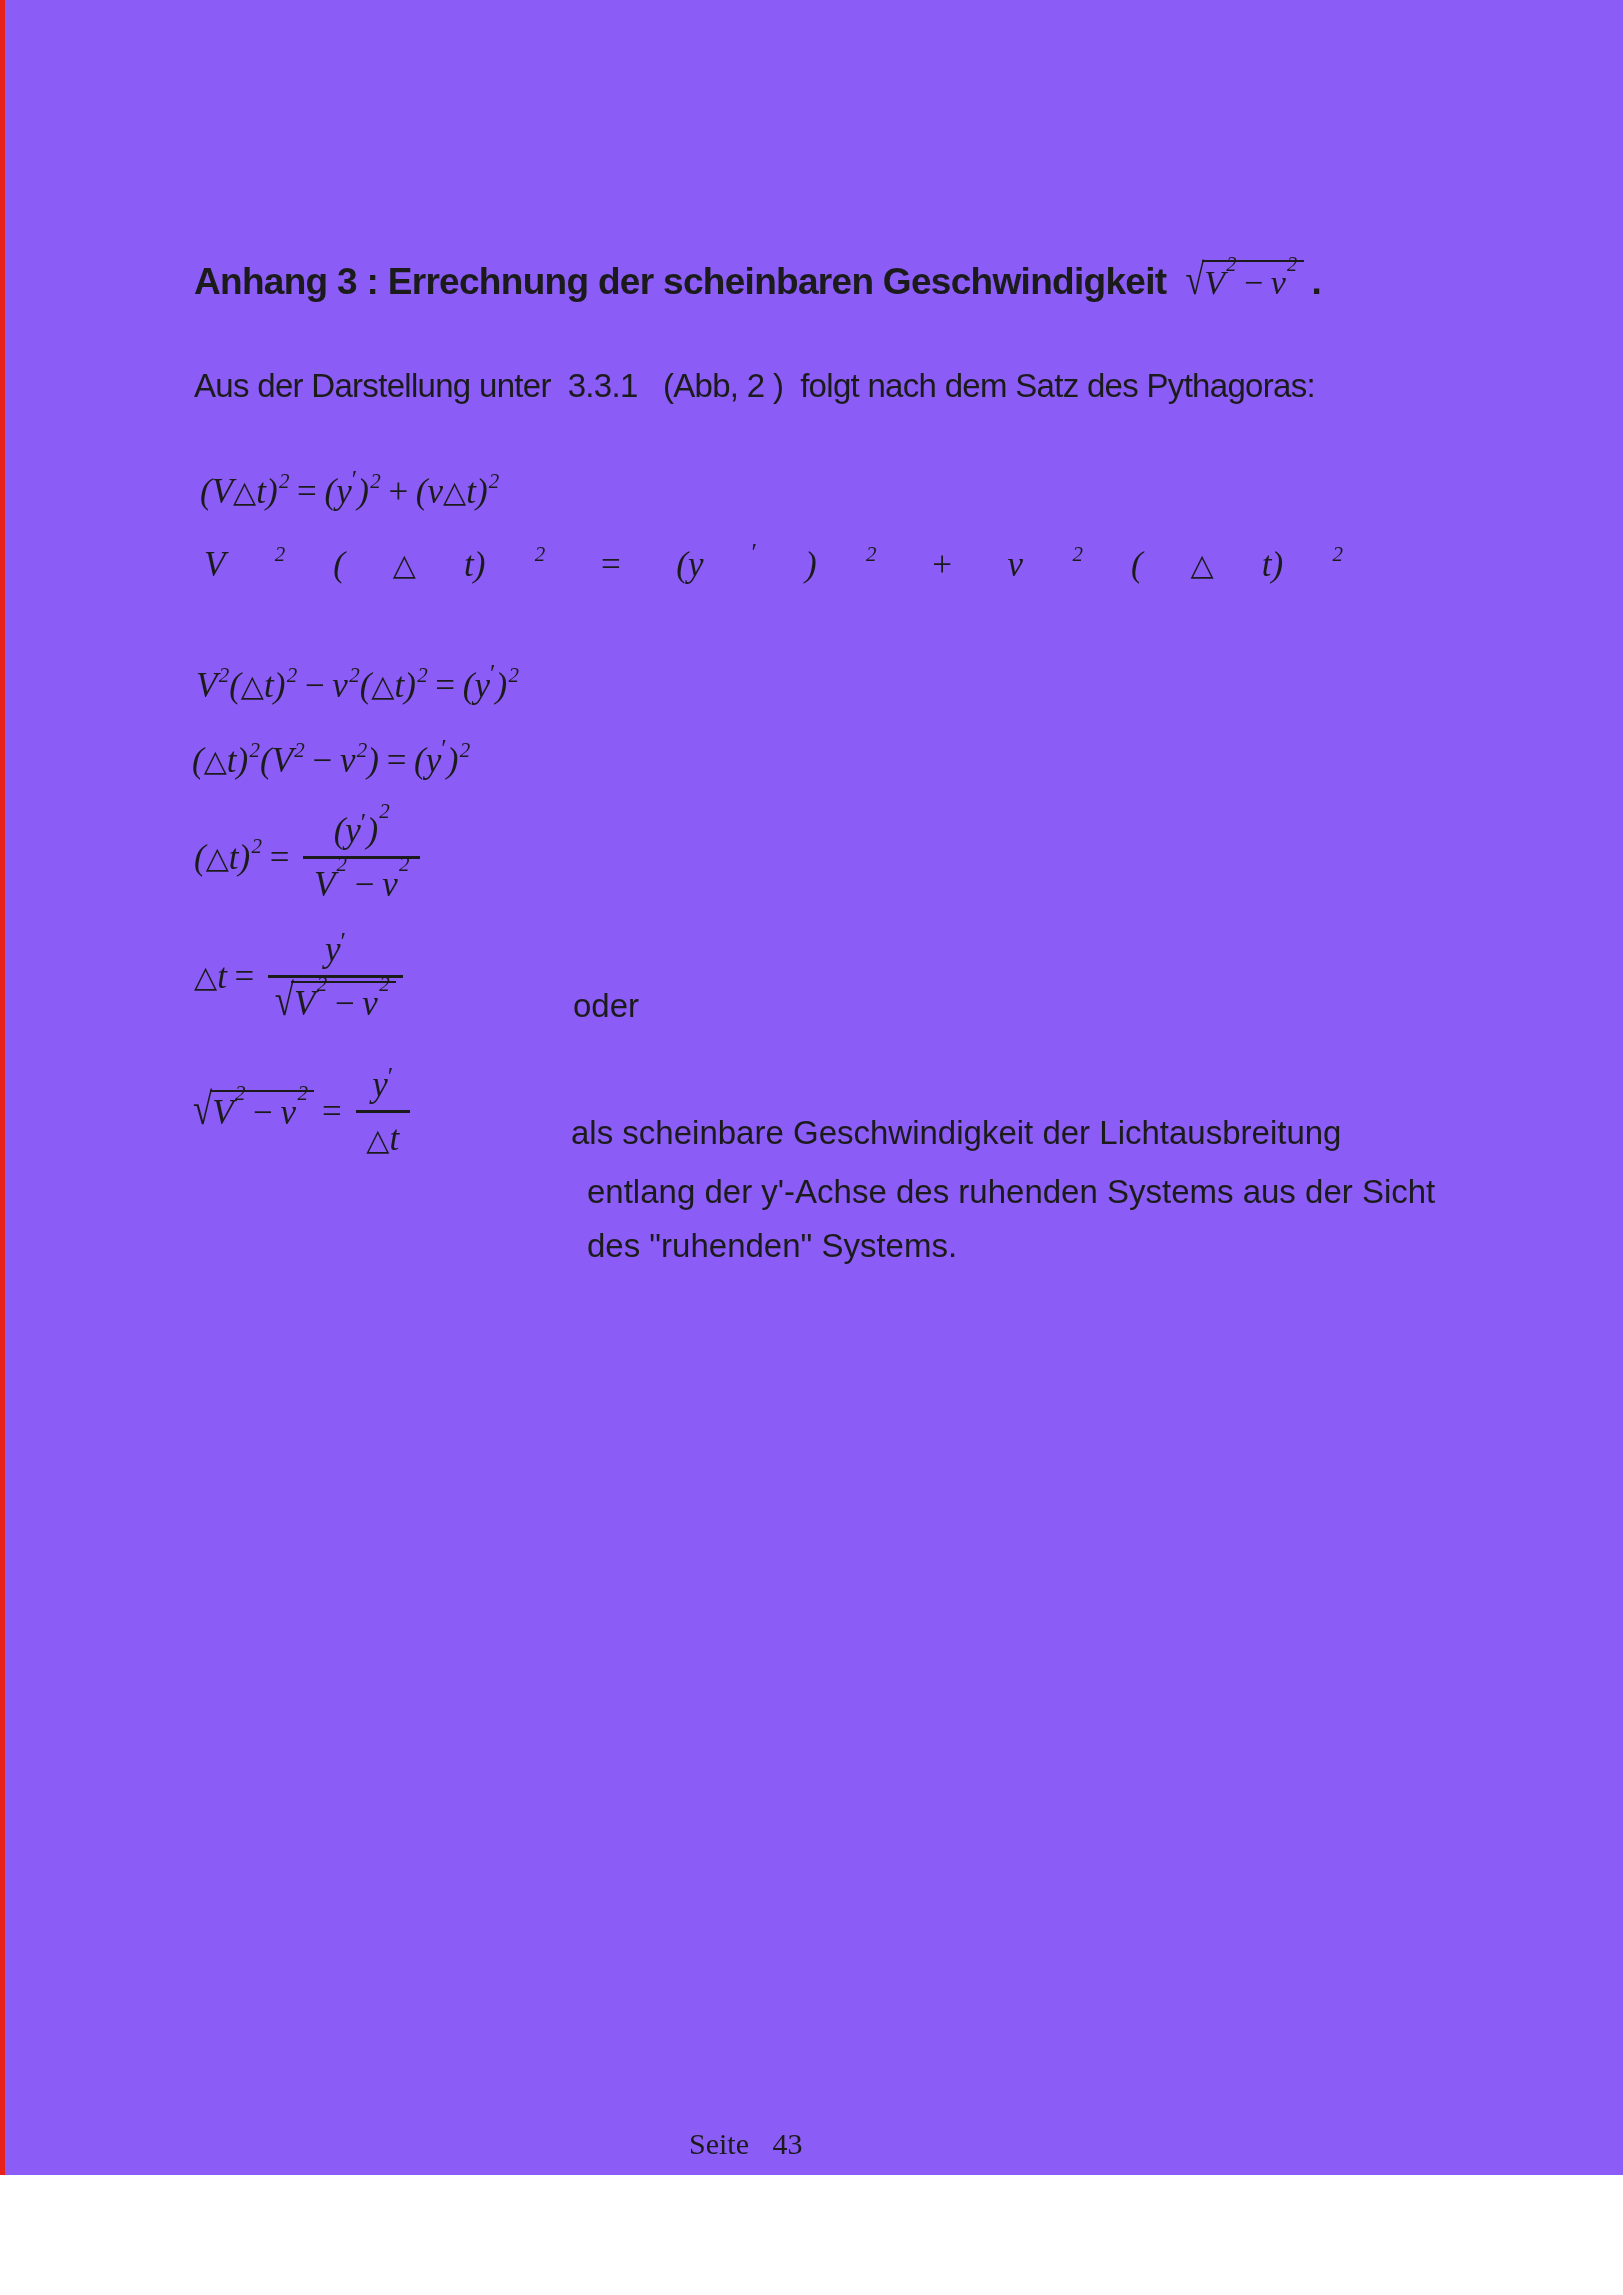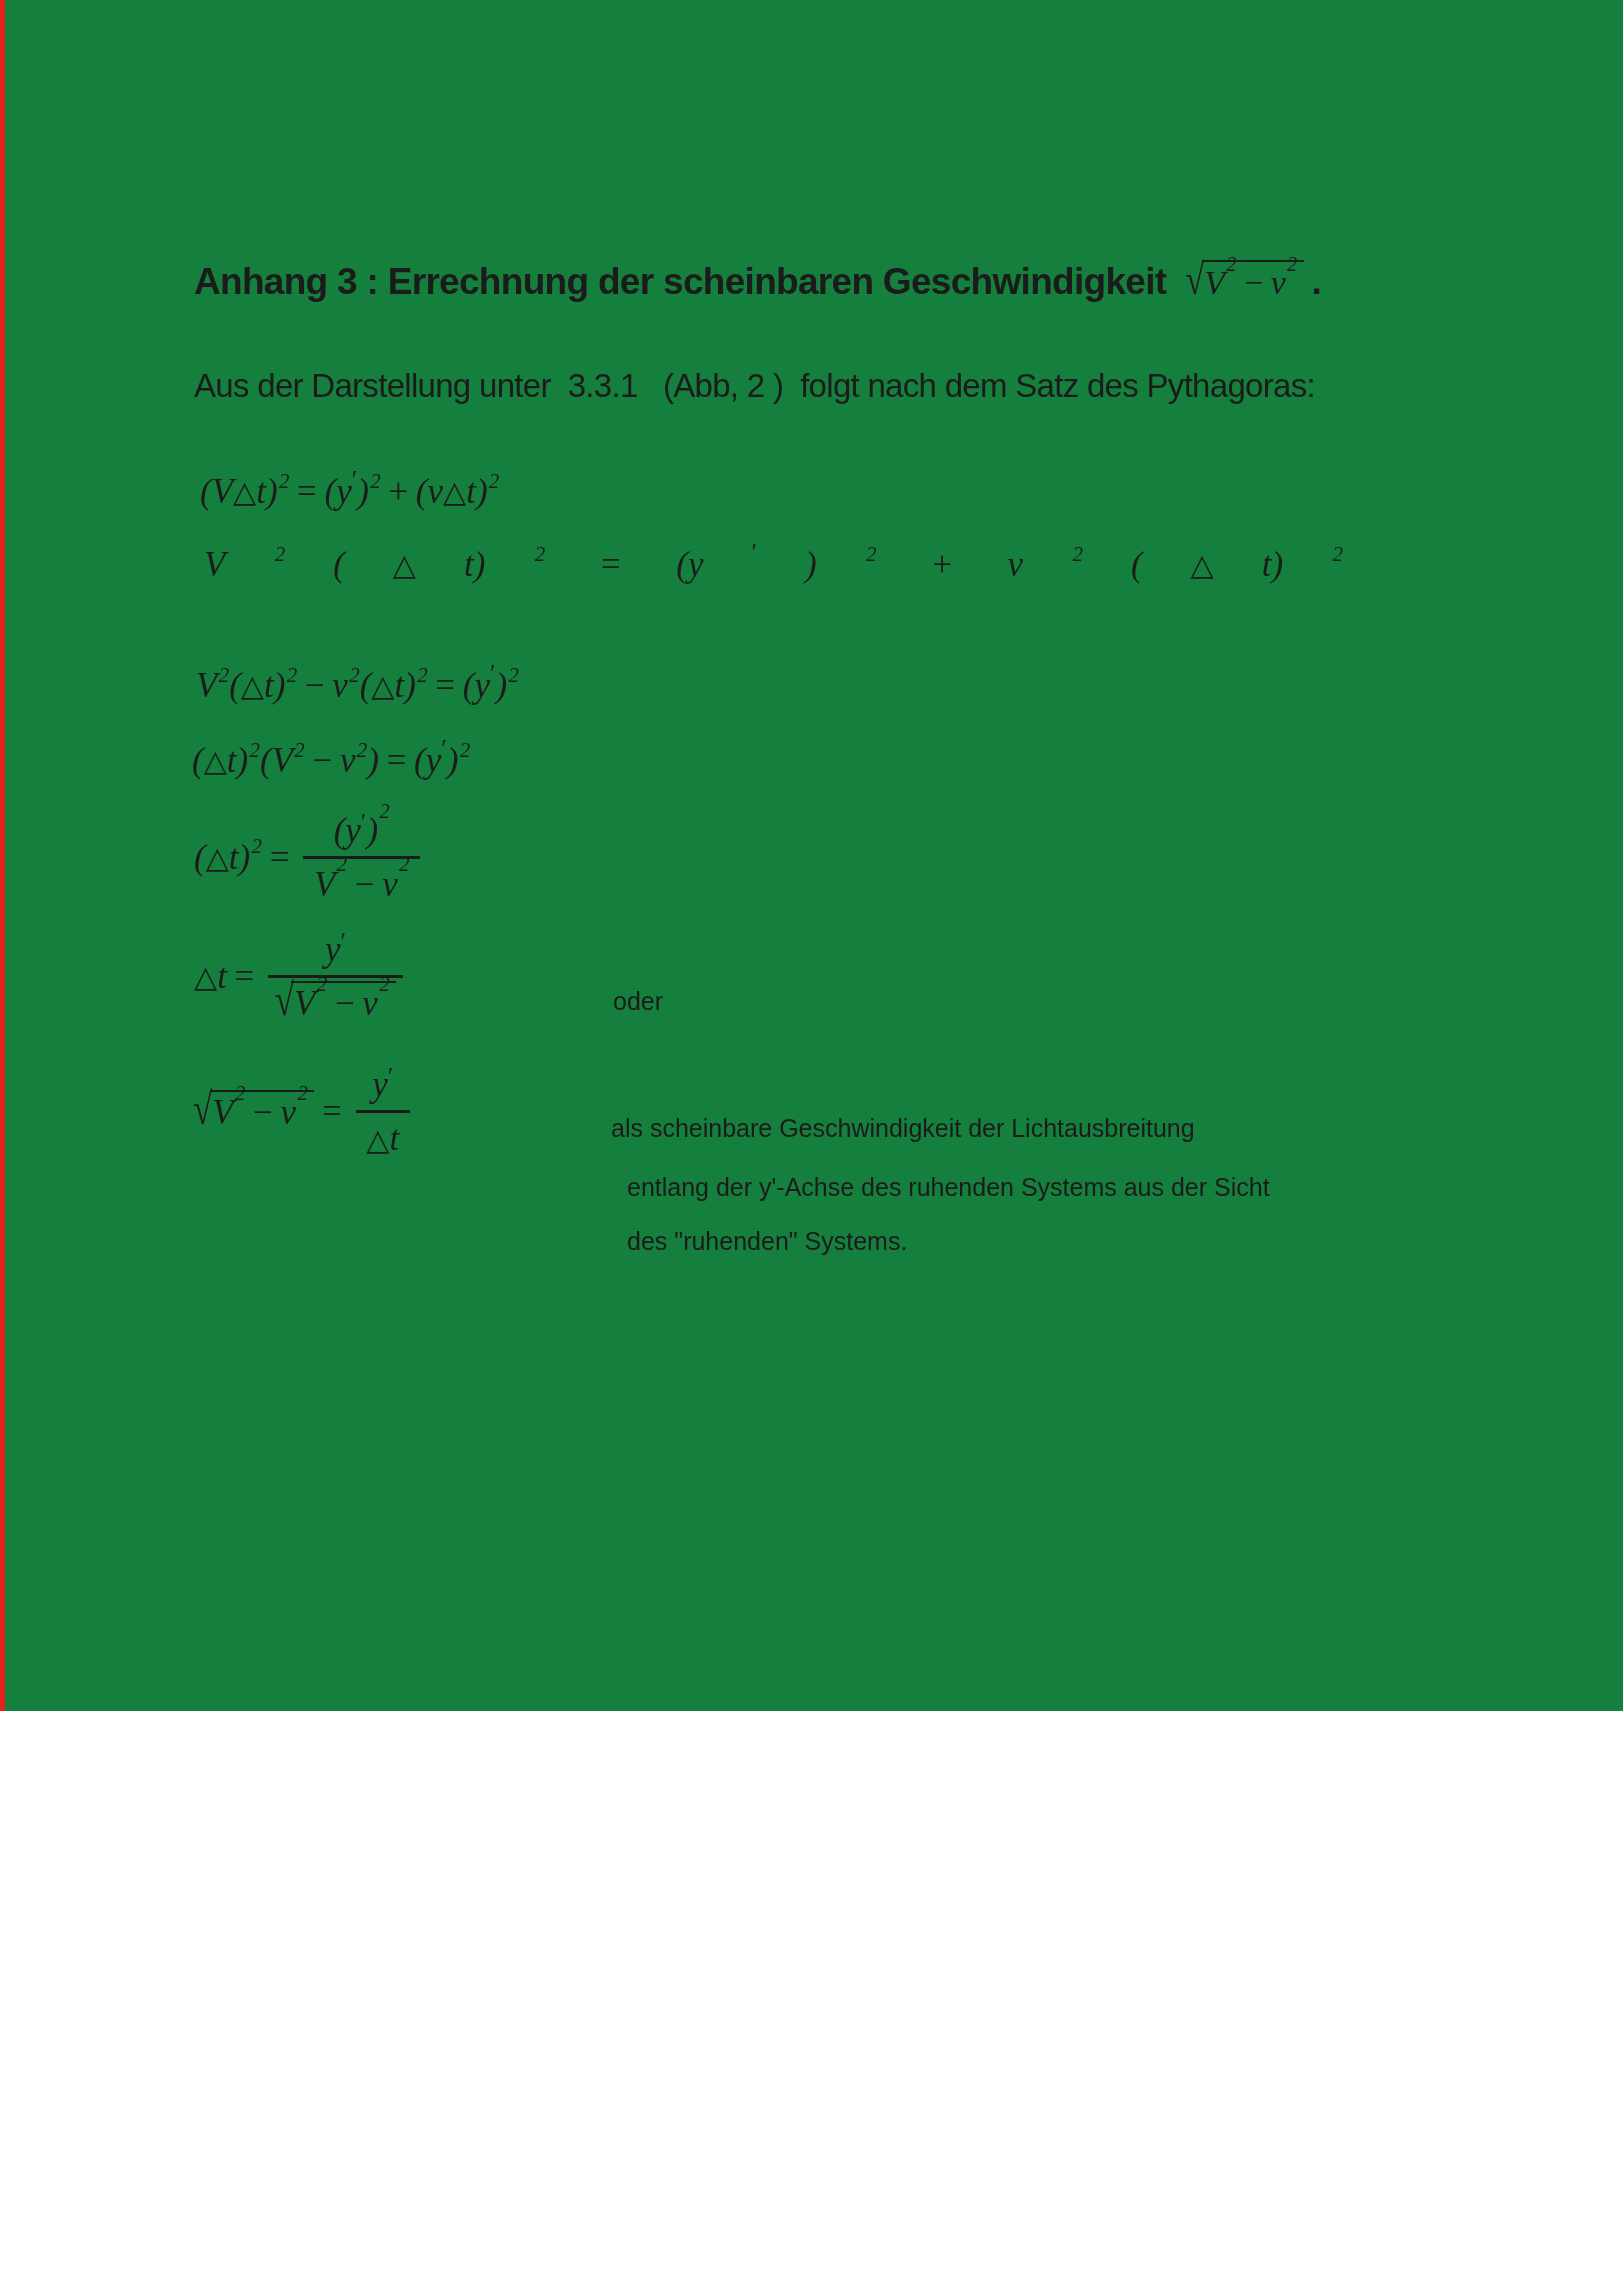--- a/index.html
+++ b/index.html
@@ -1,27 +1,27 @@
 <!DOCTYPE html>
 <html style="font-size:10.5px"><head>
 <meta charset="utf-8">
 <style>
   html,body{margin:0;padding:0;background:#ffffff;}
-  #page{position:relative;width:1624px;height:1711px;background:#15803d;overflow:hidden;
+  #page{position:relative;width:1624px;height:2175px;background:#8b5cf6;overflow:hidden;
         font-family:"Liberation Sans",sans-serif;color:#1b1b1b;}
   .abs{position:absolute;}
   .edge{position:absolute;left:0;top:0;width:4.6px;height:2295px;}
 
   
   .title{font-weight:bold;font-size:37px;letter-spacing:-0.7px;white-space:pre;
          display:flex;align-items:baseline;line-height:1.2;}
   .title .math{font-size:34px;font-weight:normal;letter-spacing:0;}
   .title-period{font-weight:bold;margin-left:7.9px;}
   .body-text{font-size:33px;letter-spacing:-0.7px;white-space:pre;line-height:1.2;}
-  .note-text{font-size:25px;letter-spacing:0;white-space:pre;line-height:1.2;margin-left:40px;}
+  .note-text{font-size:33px;letter-spacing:0;white-space:pre;line-height:1.2;}
   .footer{font-family:"Liberation Serif","DejaVu Serif",serif;font-size:30px;line-height:1.2;}
   .footer .num{margin-left:23.6px;}
 
   
   .math{font-family:"Liberation Serif","DejaVu Serif",serif;font-style:italic;font-size:35px;
         display:inline-flex;align-items:center;white-space:nowrap;line-height:1.15;}
   .math sup{font-size:0.6em;line-height:0;position:relative;top:-0.55em;margin-left:1.3px;}
   .pr{font-size:0.72em;position:relative;top:-0.45em;font-style:normal;}
   .tri{font-style:normal;font-family:"DejaVu Sans",sans-serif;font-size:0.86em;}
   .op{font-style:normal;margin:0 0.22em;}

